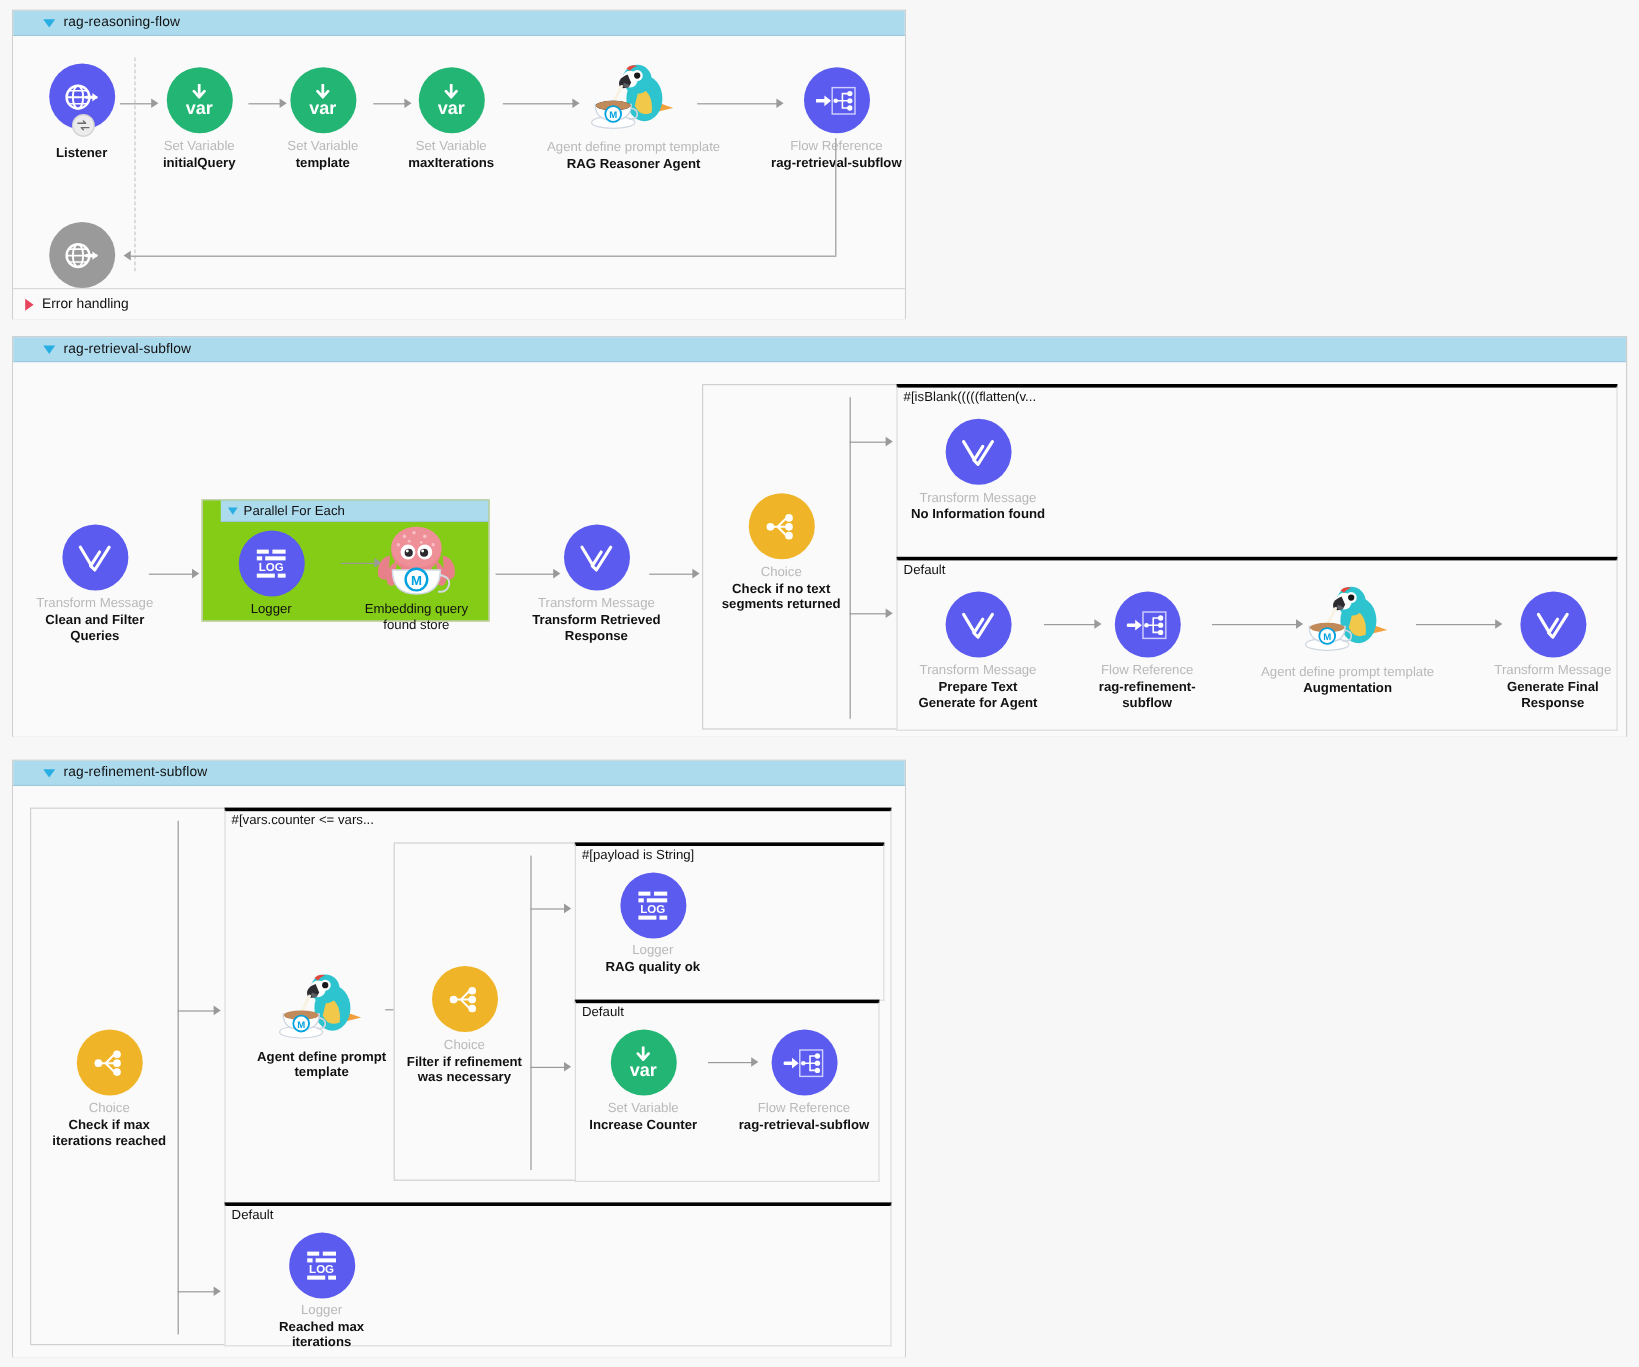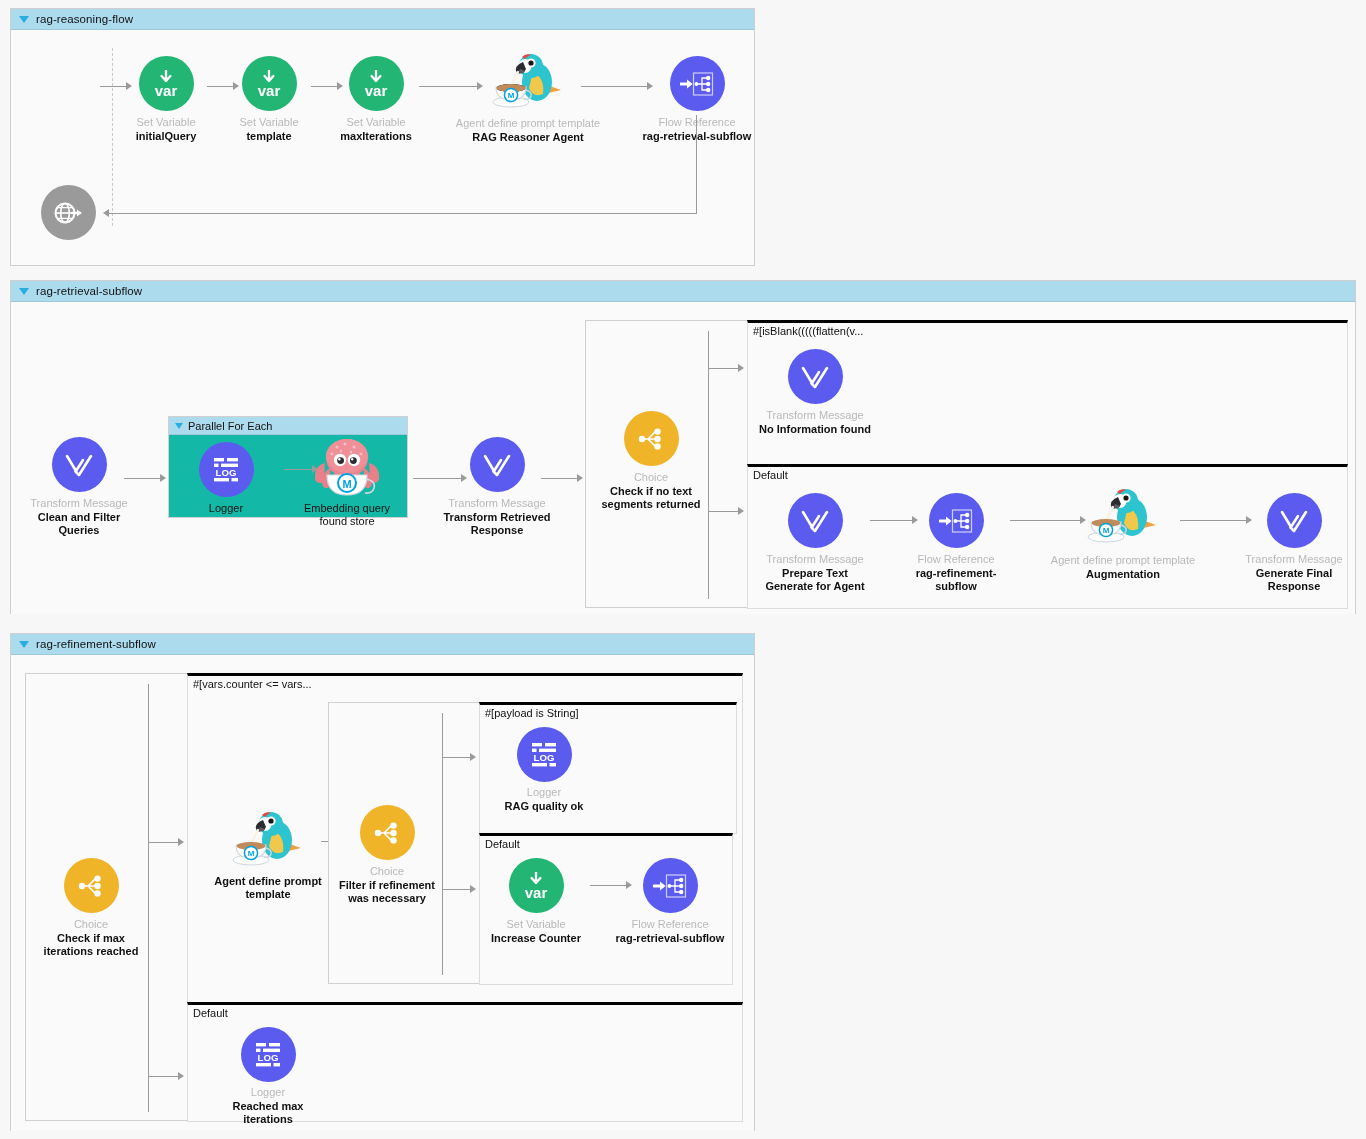--- a/index.html
+++ b/index.html
@@ -9,40 +9,40 @@
     font-family:"Liberation Sans", sans-serif;
     font-size:11px;
     color:#1a1a1a;
     overflow:hidden;
     position:relative;
   }
   
   .flow-panel{position:absolute;background:#fafafa;border:1px solid #cfcfcf;box-sizing:border-box;}
   .flow-header{
     height:21px;background:#addbee;border-bottom:1px solid #9cc8da;
-    display:flex;align-items:center;padding-left:8px;box-sizing:border-box;
+    display:flex;align-items:center;padding-left:25px;box-sizing:border-box;
   }
   .flow-title{font-size:11.5px;color:#111;letter-spacing:.1px;}
   .tri-down{
     width:0;height:0;border-left:5px solid transparent;border-right:5px solid transparent;
     border-top:7px solid #29aee3;margin-right:7px;flex:none;
   }
   .tri-right{
     width:0;height:0;border-top:5px solid transparent;border-bottom:5px solid transparent;
     border-left:7px solid #e8445c;margin-right:7px;flex:none;
   }
   .flow-body{position:relative;background:#fafafa;}
   .err-bar{
     height:26px;border-top:1px solid #d8d8d8;background:#fafafa;
     display:flex;align-items:center;padding-left:10px;box-sizing:border-box;
   }
   .err-label{font-size:11.5px;color:#111;}
 
   
-  .scope{position:absolute;border:1px solid #d0d0d0;background:#14b8a6;box-sizing:border-box;}
+  .scope{position:absolute;border:1px solid #d0d0d0;background:#84cc16;box-sizing:border-box;padding-left:15px;}
   .scope-header{
     height:18px;background:#addbee;border-bottom:1px solid #9cc8da;
     display:flex;align-items:center;padding-left:6px;box-sizing:border-box;
   }
   .scope-header .tri-down{border-top-width:6px;border-left-width:4px;border-right-width:4px;margin-right:5px;}
   .scope-title{font-size:11px;color:#111;}
 
   
   .route{position:absolute;box-sizing:border-box;border:1px solid #dcdcdc;border-top:3px solid #000;background:#fafafa;}
   .route-label{position:absolute;top:2px;left:5px;font-size:11px;color:#111;white-space:nowrap;}
@@ -69,20 +69,42 @@
 
 <div class="flow-panel" style="left:10px;top:8px;width:745px;height:258px;">
   <div class="flow-header">
     <span class="tri-down"></span>
     <span class="flow-title">rag-reasoning-flow</span>
   </div>
   <div class="flow-body" style="height:210px;">
 
     <div class="dashv" style="left:101px;top:18px;height:178px;"></div>
 
+    <div class="node" style="left:-1px;top:23px;">
+      <div class="node-icon">
+        <div class="circ" style="width:55px;height:55px;background:#5b5bef;margin:0 auto;">
+          <svg width="32" height="32" viewBox="0 0 32 32" aria-hidden="true">
+            <circle cx="13" cy="16" r="9.5" fill="none" stroke="#fff" stroke-width="2"></circle>
+            <ellipse cx="13" cy="16" rx="4.3" ry="9.5" fill="none" stroke="#fff" stroke-width="1.6"></ellipse>
+            <line x1="3.5" y1="16" x2="22.5" y2="16" stroke="#fff" stroke-width="1.6"></line>
+            <line x1="5.2" y1="10.6" x2="20.8" y2="10.6" stroke="#fff" stroke-width="1.3"></line>
+            <line x1="5.2" y1="21.4" x2="20.8" y2="21.4" stroke="#fff" stroke-width="1.3"></line>
+            <path d="M20 16 L28 16" stroke="#fff" stroke-width="2.6" stroke-linecap="round"></path>
+            <path d="M25 12.5 L29.5 16 L25 19.5 Z" fill="#fff"></path>
+          </svg>
+        </div>
+        <div class="circ" style="width:17px;height:17px;background:#ececec;border:1px solid #d2d2d2;position:absolute;left:50%;margin-left:-8px;top:42px;">
+          <svg width="11" height="11" viewBox="0 0 12 12" aria-hidden="true">
+            <path d="M1 4h7l-2-2M11 8H4l2 2" fill="none" stroke="#6c6c6c" stroke-width="1.3" stroke-linecap="round" stroke-linejoin="round"></path>
+          </svg>
+        </div>
+      </div>
+      <div class="node-type"></div>
+      <div class="node-name" style="margin-top:14px;">Listener</div>
+    </div>
 
     <div class="conn" style="left:89px;top:56px;width:28px;"></div>
     <div class="arrowhead" style="left:115px;top:52px;"></div>
 
     <div class="node" style="left:97px;top:26px;">
       <div class="node-icon">
         <div class="circ" style="width:55px;height:55px;background:#22b573;margin:0 auto;flex-direction:column;">
           <svg width="14" height="15" viewBox="0 0 14 15" aria-hidden="true" style="margin-bottom:-1px;">
             <path d="M7 0 L7 10 M2.6 6 L7 11 L11.4 6" fill="none" stroke="#fff" stroke-width="2.3" stroke-linecap="round" stroke-linejoin="round"></path>
           </svg>
@@ -204,20 +226,24 @@
             <line x1="3.5" y1="16" x2="22.5" y2="16" stroke="#fff" stroke-width="1.6"></line>
             <line x1="5.2" y1="10.6" x2="20.8" y2="10.6" stroke="#fff" stroke-width="1.3"></line>
             <line x1="5.2" y1="21.4" x2="20.8" y2="21.4" stroke="#fff" stroke-width="1.3"></line>
             <path d="M20 16 L28 16" stroke="#fff" stroke-width="2.6" stroke-linecap="round"></path>
             <path d="M25 12.5 L29.5 16 L25 19.5 Z" fill="#fff"></path>
           </svg>
         </div>
       </div>
     </div>
 
+  </div>
+  <div class="err-bar">
+    <span class="tri-right"></span>
+    <span class="err-label">Error handling</span>
   </div>
 </div>
 
 <div class="flow-panel" style="left:10px;top:280px;width:1346px;height:334px;">
   <div class="flow-header">
     <span class="tri-down"></span>
     <span class="flow-title">rag-retrieval-subflow</span>
   </div>
   <div class="flow-body" style="height:312px;">
 

